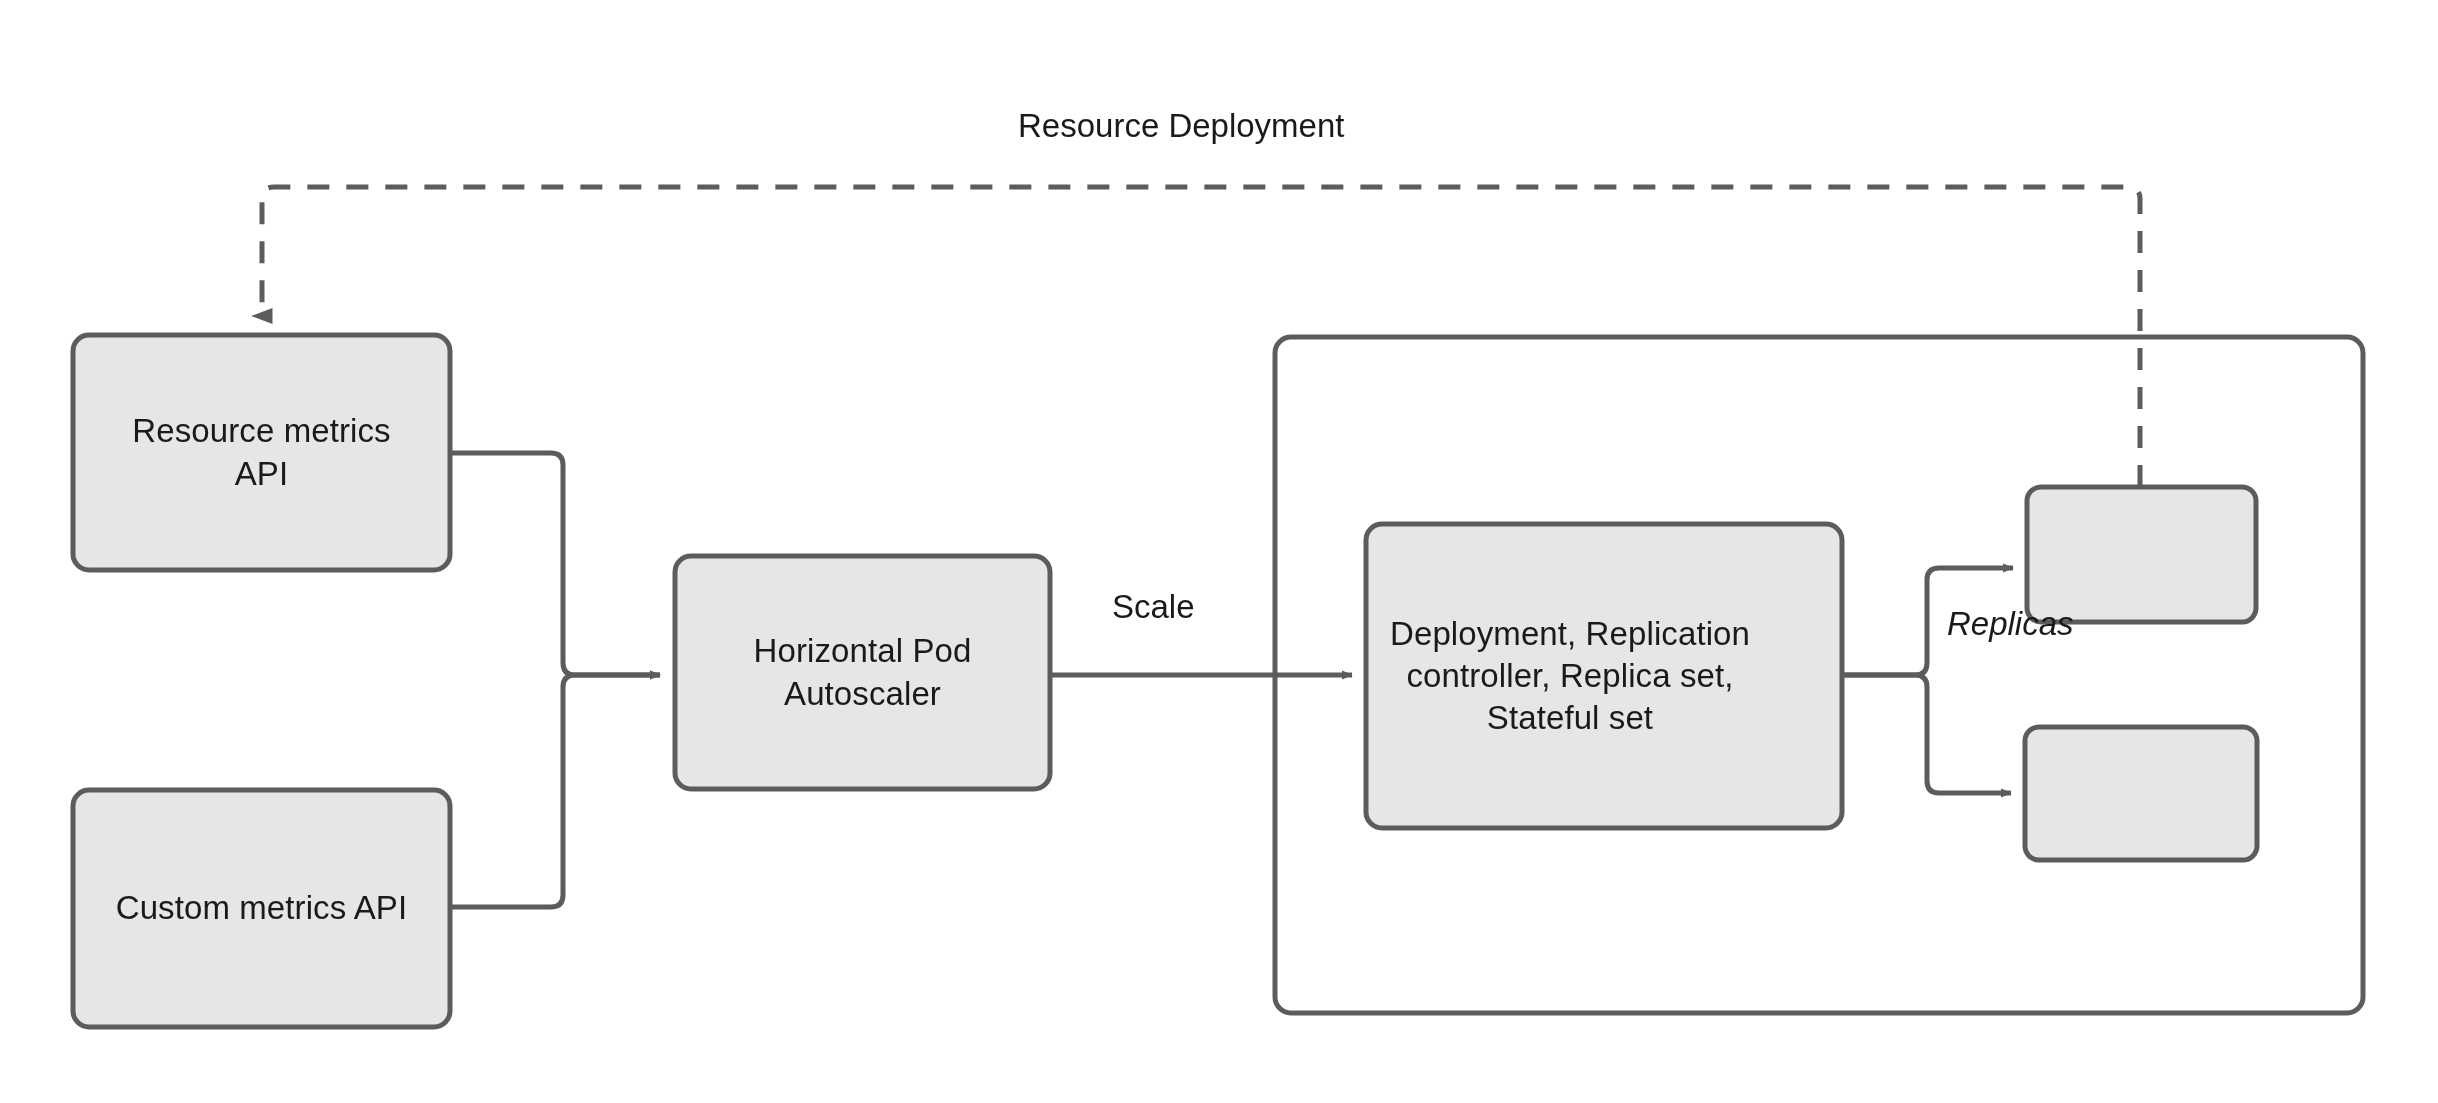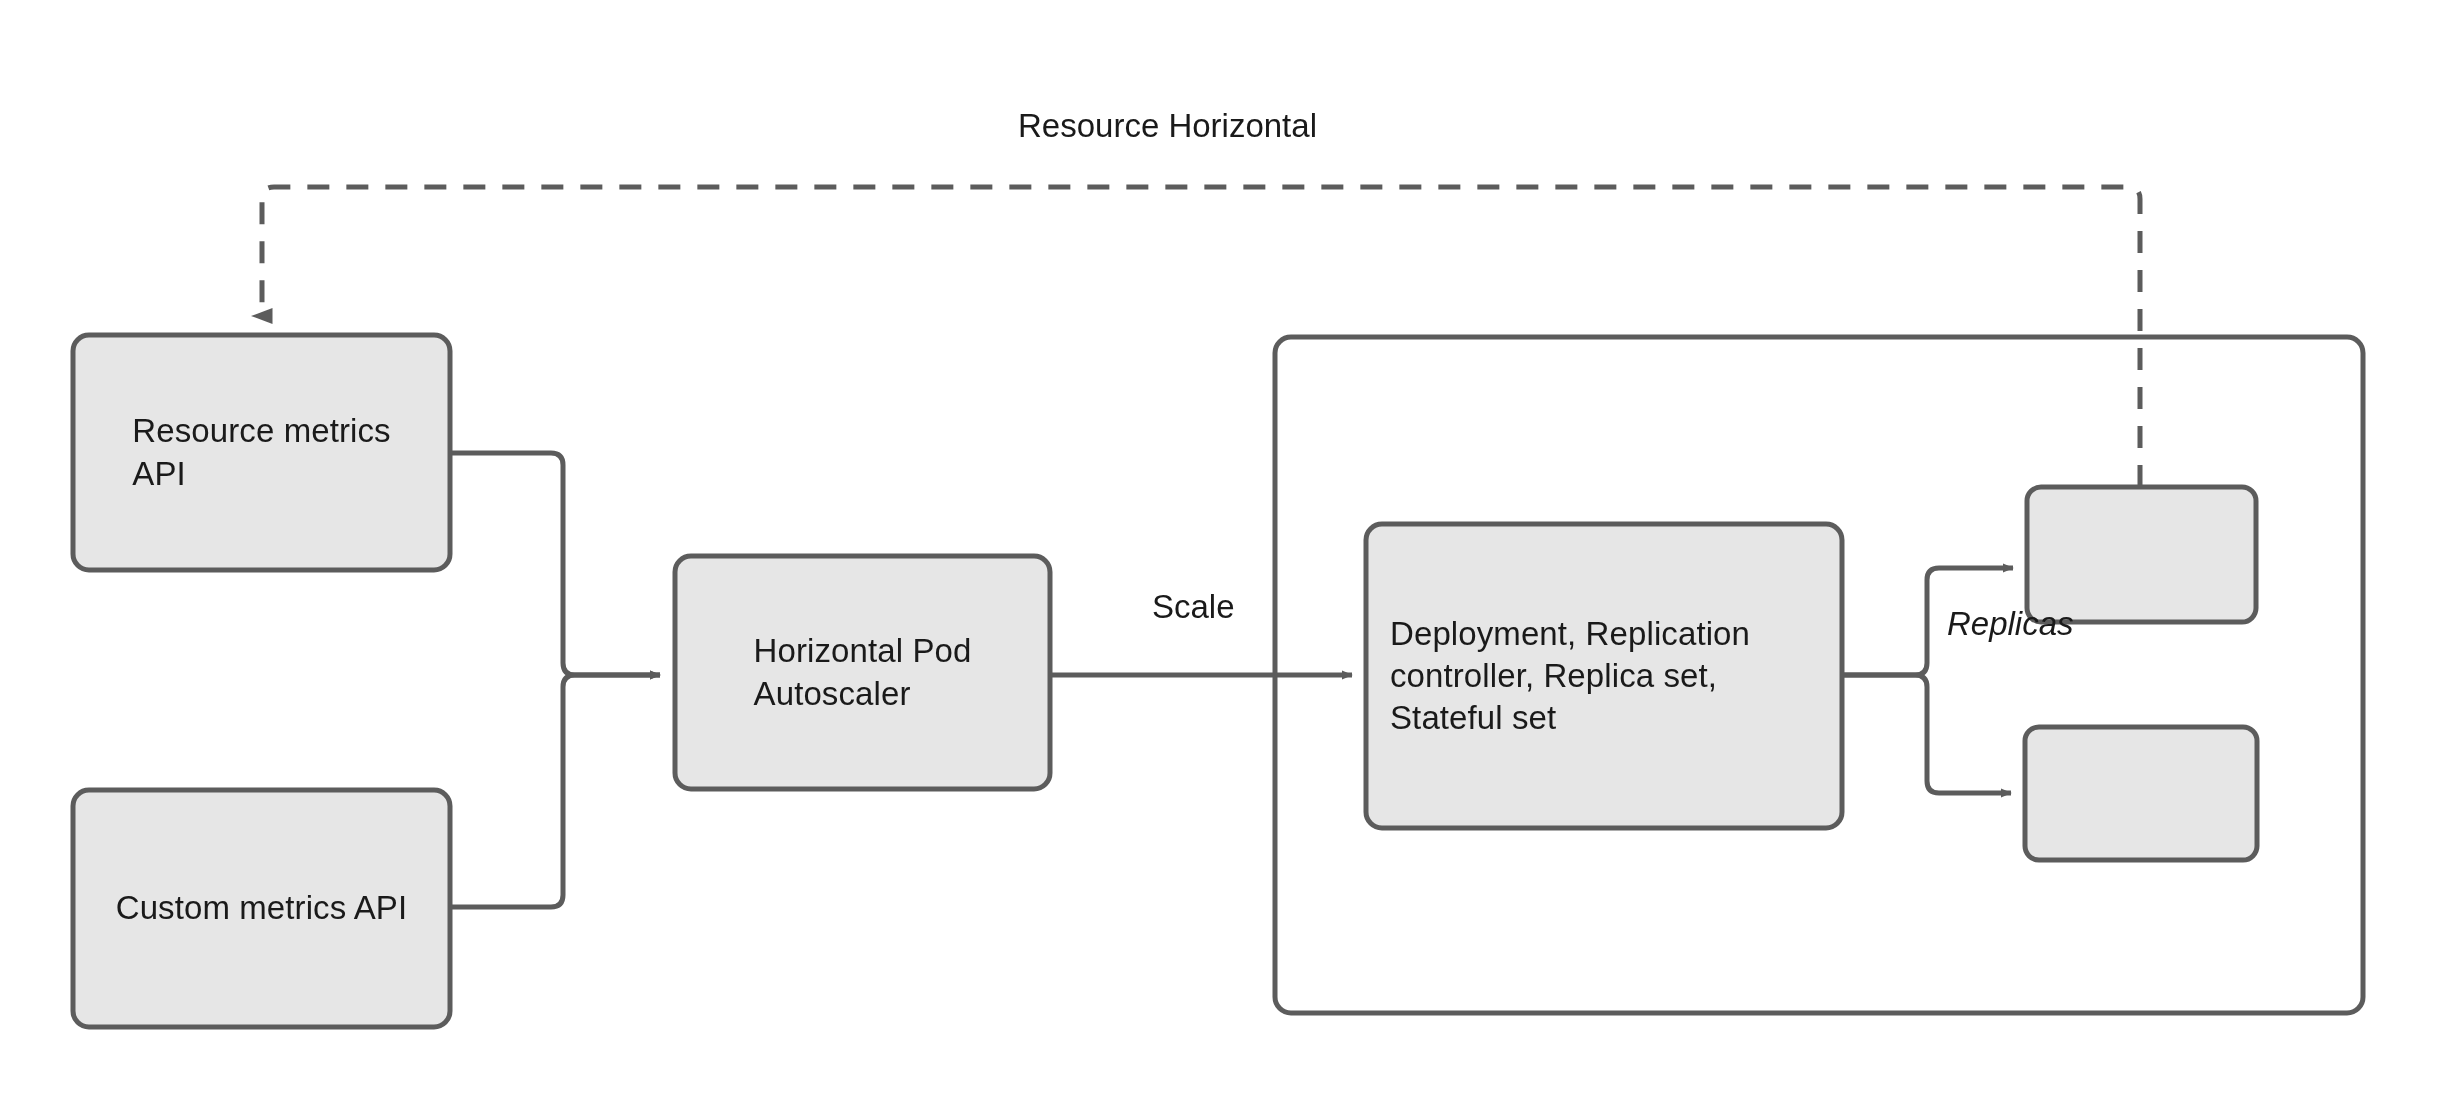--- a/index.html
+++ b/index.html
@@ -22,20 +22,21 @@
     left: 0;
     top: 0;
     width: 2438px;
     height: 1103px;
   }
   .node-label {
     position: absolute;
     display: flex;
     align-items: center;
     justify-content: center;
+    text-align: center;
     color: #1a1a1a;
     font-size: 33px;
     line-height: 1.28;
     letter-spacing: 0.1px;
     white-space: pre-line;
     pointer-events: none;
   }
   .edge-label {
     position: absolute;
     color: #1a1a1a;
@@ -115,19 +116,19 @@
 Autoscaler</div>
 
   <div class="node-label" style="left:73px; top:790px; width:377px; height:237px;">Custom metrics API</div>
 
   <div class="node-label" style="left:1332px; top:524px; width:476px; height:304px;">Deployment, Replication
 controller, Replica set,
 Stateful set</div>
 
 
 
-  <div class="edge-label" style="left:1018px; top:105px;">Resource Horizontal</div>
+  <div class="edge-label" style="left:1018px; top:105px;">Resource Deployment</div>
 
-  <div class="edge-label" style="left:1112px; top:586px;margin-left:40px;">Scale</div>
+  <div class="edge-label" style="left:1112px; top:586px;">Scale</div>
 
   <div class="edge-label" style="left:1947px; top:603px;font-style:italic;">Replicas</div>
 
 </div>
 
 </body></html>

